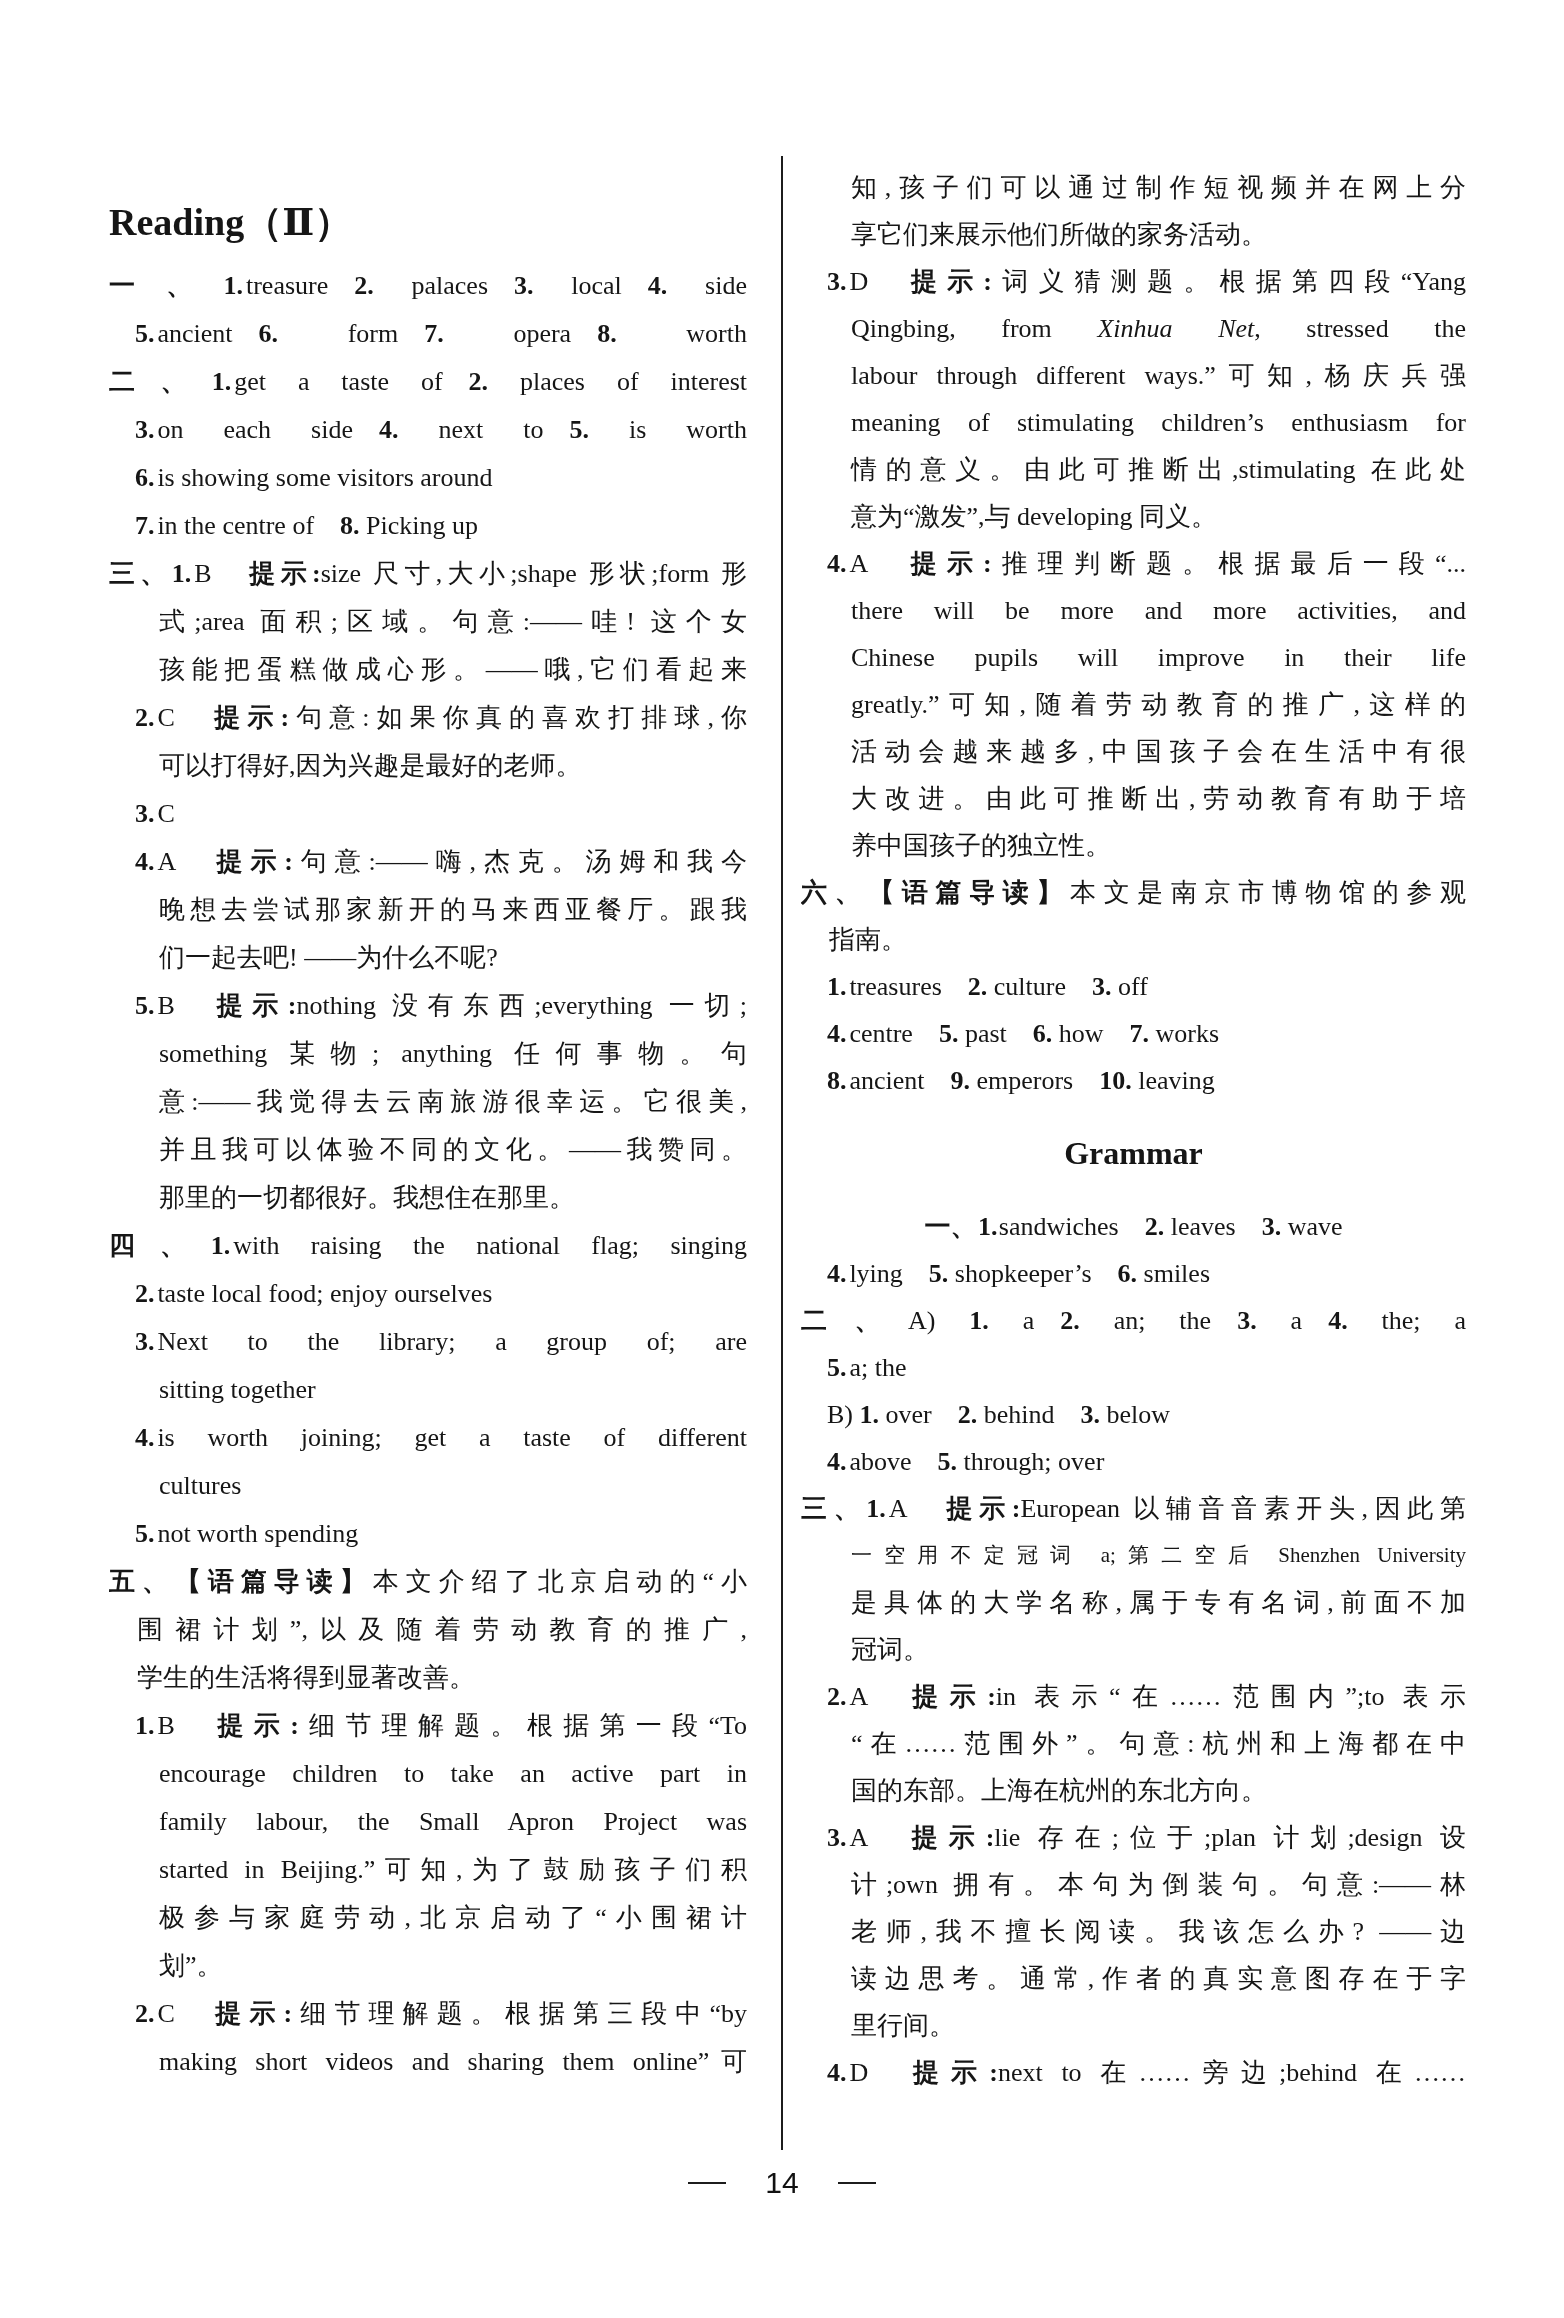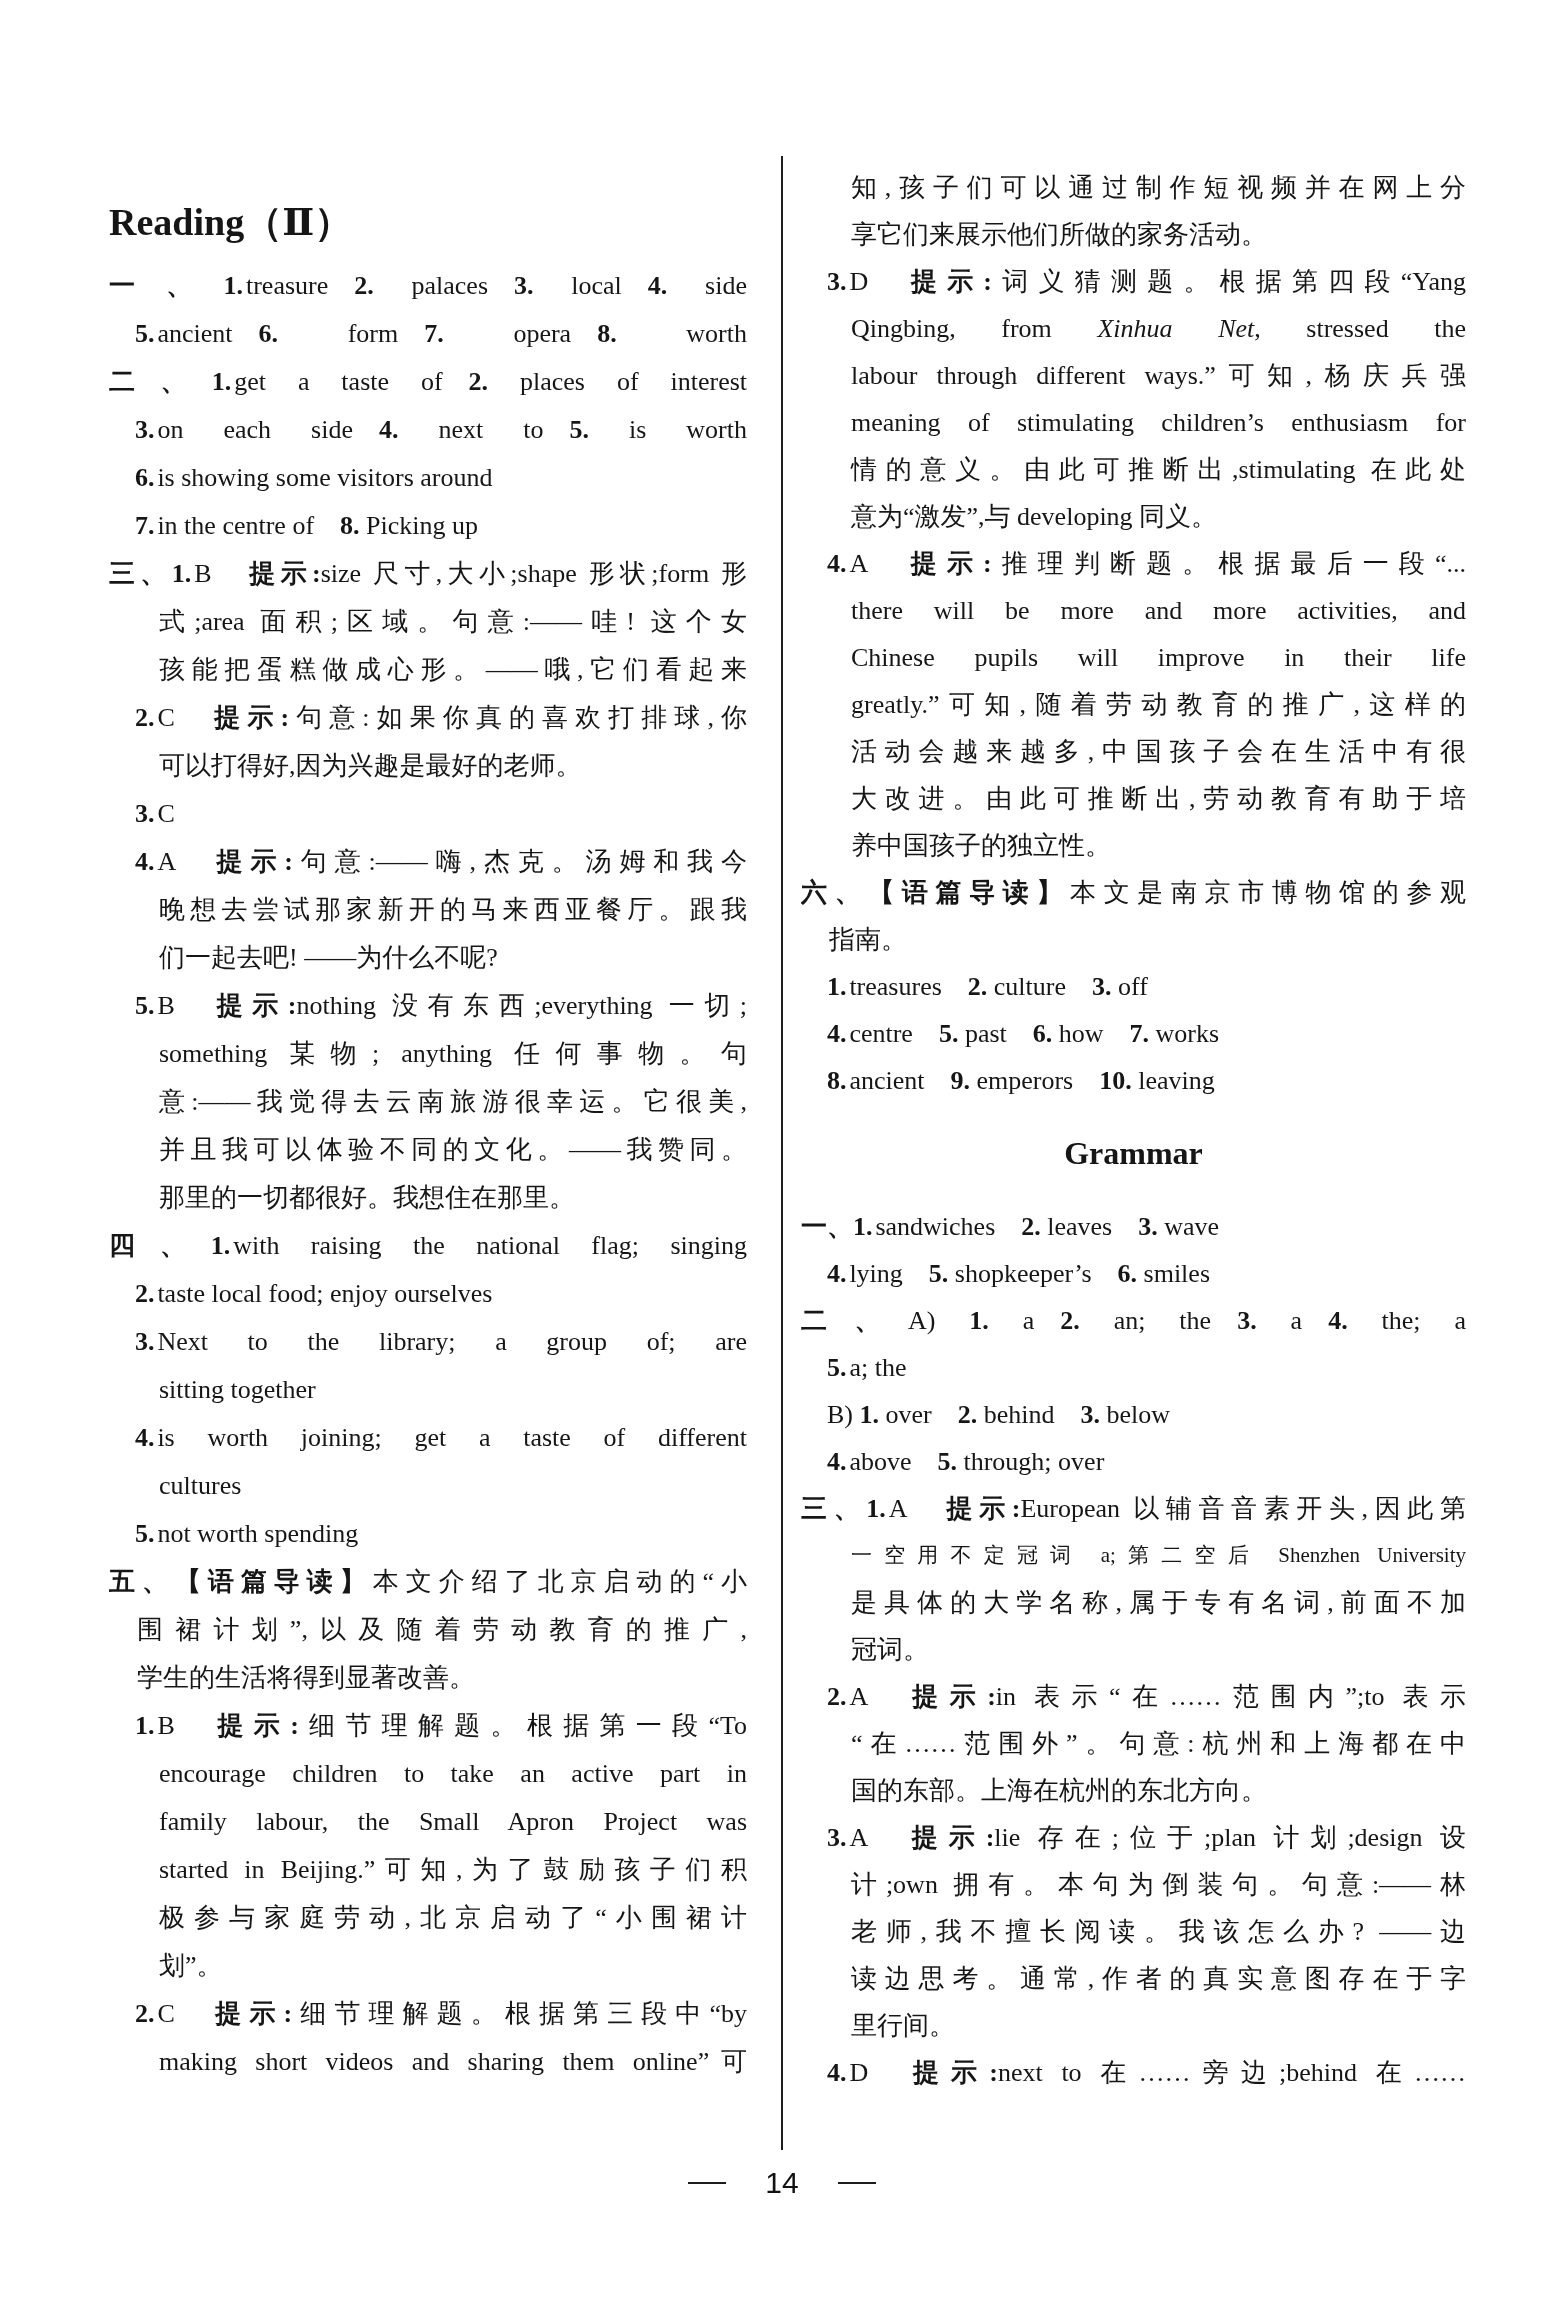--- a/index.html
+++ b/index.html
@@ -3,21 +3,21 @@
 <meta charset="utf-8">
 <style>
   html,body{margin:0;padding:0;background:#e8e8e8;}
   .page{position:relative;width:1564px;height:2319px;background:#ffffff;
         font-family:"Liberation Serif","DejaVu Serif",serif;color:#161616;overflow:hidden;}
   .col{position:absolute;}
   .col-left{left:109px;top:186px;width:638px;}
   .col-right{left:801px;top:164px;width:665px;}
   .ln{height:48px;line-height:48px;font-size:26px;overflow:hidden;}
   .col-right .ln{height:47px;line-height:47px;}
-  .p0{padding-left:0;}
+  .p0{padding-left:0;text-align:center;}
   .p40{padding-left:26px;}
   .p42{padding-left:28px;}
   .p76{padding-left:50px;}
   .j{text-align:justify;text-align-last:justify;}
   .sm{font-size:21px;}
   .mk{font-weight:700;}
   .no{display:inline-block;min-width:22.4px;font-weight:700;}
   .b{font-weight:700;}
   .i{font-style:italic;}
   .h{font-weight:700;margin-top:40px;}

